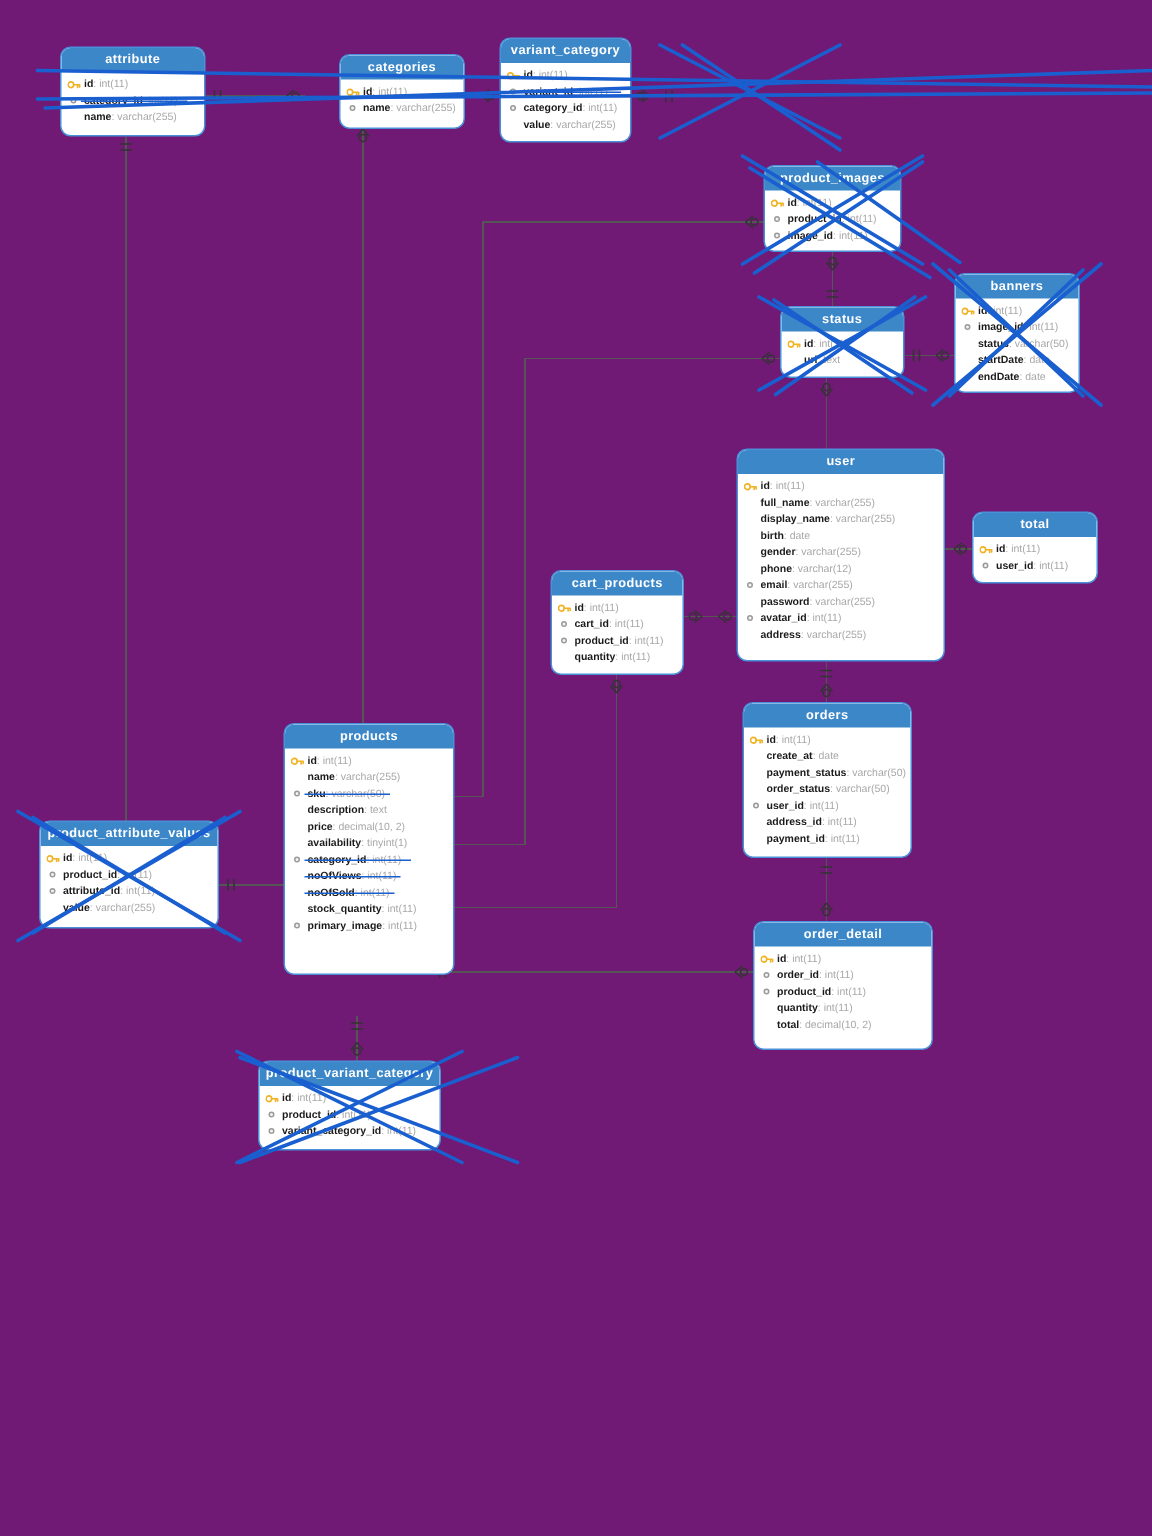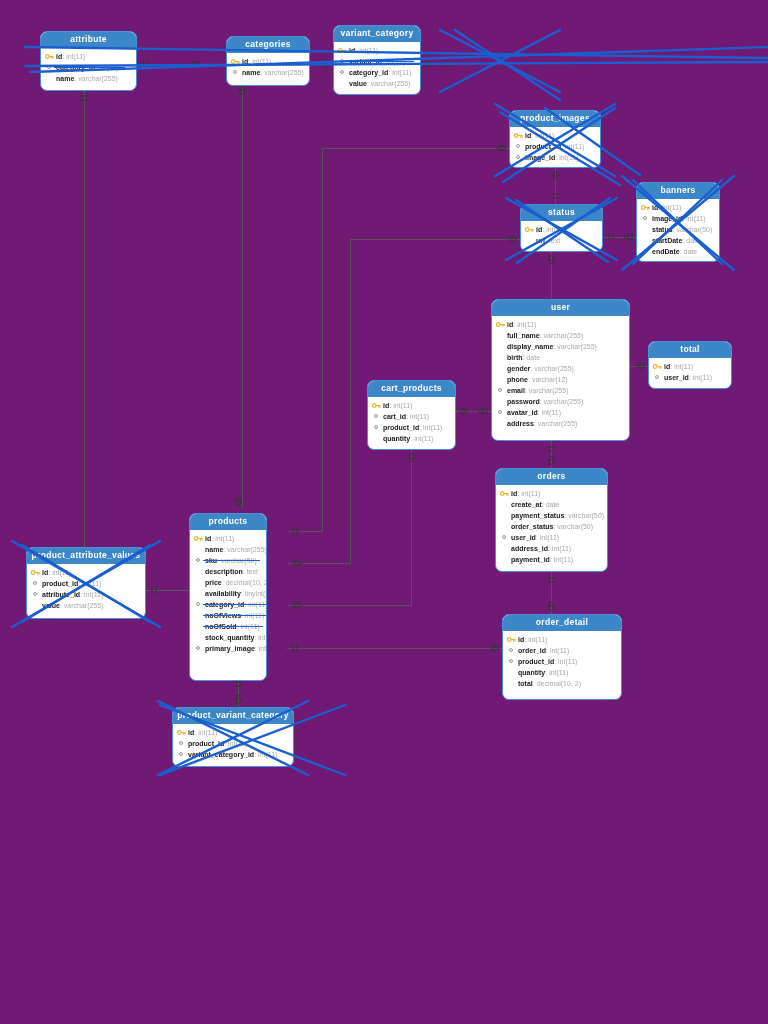--- a/index.html
+++ b/index.html
@@ -342,21 +342,21 @@
               <path d="M9 7 L18 7 M15 7 L15 11 M18 7 L18 10.5" stroke="#f0b323" stroke-width="2.4" fill="none" stroke-linecap="round"></path>
             </svg><span class="fname">id</span><span class="ftype">: </span><span class="ftype">int(11)</span></div>
           <div class="field"><span class="fname">create_at</span><span class="ftype">: </span><span class="ftype">date</span></div>
           <div class="field"><span class="fname">payment_status</span><span class="ftype">: </span><span class="ftype">varchar(50)</span></div>
           <div class="field"><span class="fname">order_status</span><span class="ftype">: </span><span class="ftype">varchar(50)</span></div>
           <div class="field"><span class="fk-dot"></span><span class="fname">user_id</span><span class="ftype">: </span><span class="ftype">int(11)</span></div>
           <div class="field"><span class="fname">address_id</span><span class="ftype">: </span><span class="ftype">int(11)</span></div>
           <div class="field"><span class="fname">payment_id</span><span class="ftype">: </span><span class="ftype">int(11)</span></div>
         </div>
       </div>
-      <div class="entity" style="left: 189px; top: 513px; width: 78px; min-height: 168px;">
+      <div class="entity" style="left: 189px; top: 482px; width: 114px; min-height: 168px;">
         <div class="entity-header">products</div>
         <div class="entity-body">
           <div class="field"><svg class="key-icon" viewBox="0 0 20 14" xmlns="http://www.w3.org/2000/svg">
               <circle cx="5" cy="7" r="4.2" fill="none" stroke="#f0b323" stroke-width="2.4"></circle>
               <path d="M9 7 L18 7 M15 7 L15 11 M18 7 L18 10.5" stroke="#f0b323" stroke-width="2.4" fill="none" stroke-linecap="round"></path>
             </svg><span class="fname">id</span><span class="ftype">: </span><span class="ftype">int(11)</span></div>
           <div class="field"><span class="fname">name</span><span class="ftype">: </span><span class="ftype">varchar(255)</span></div>
           <div class="field struck"><span class="fk-dot"></span><span class="fname">sku</span><span class="ftype">: </span><span class="ftype">varchar(50)</span><span class="strike-bar" style="width: 56.8px; background: rgb(26, 95, 208);"></span></div>
           <div class="field"><span class="fname">description</span><span class="ftype">: </span><span class="ftype">text</span></div>
           <div class="field"><span class="fname">price</span><span class="ftype">: </span><span class="ftype">decimal(10, 2)</span></div>

